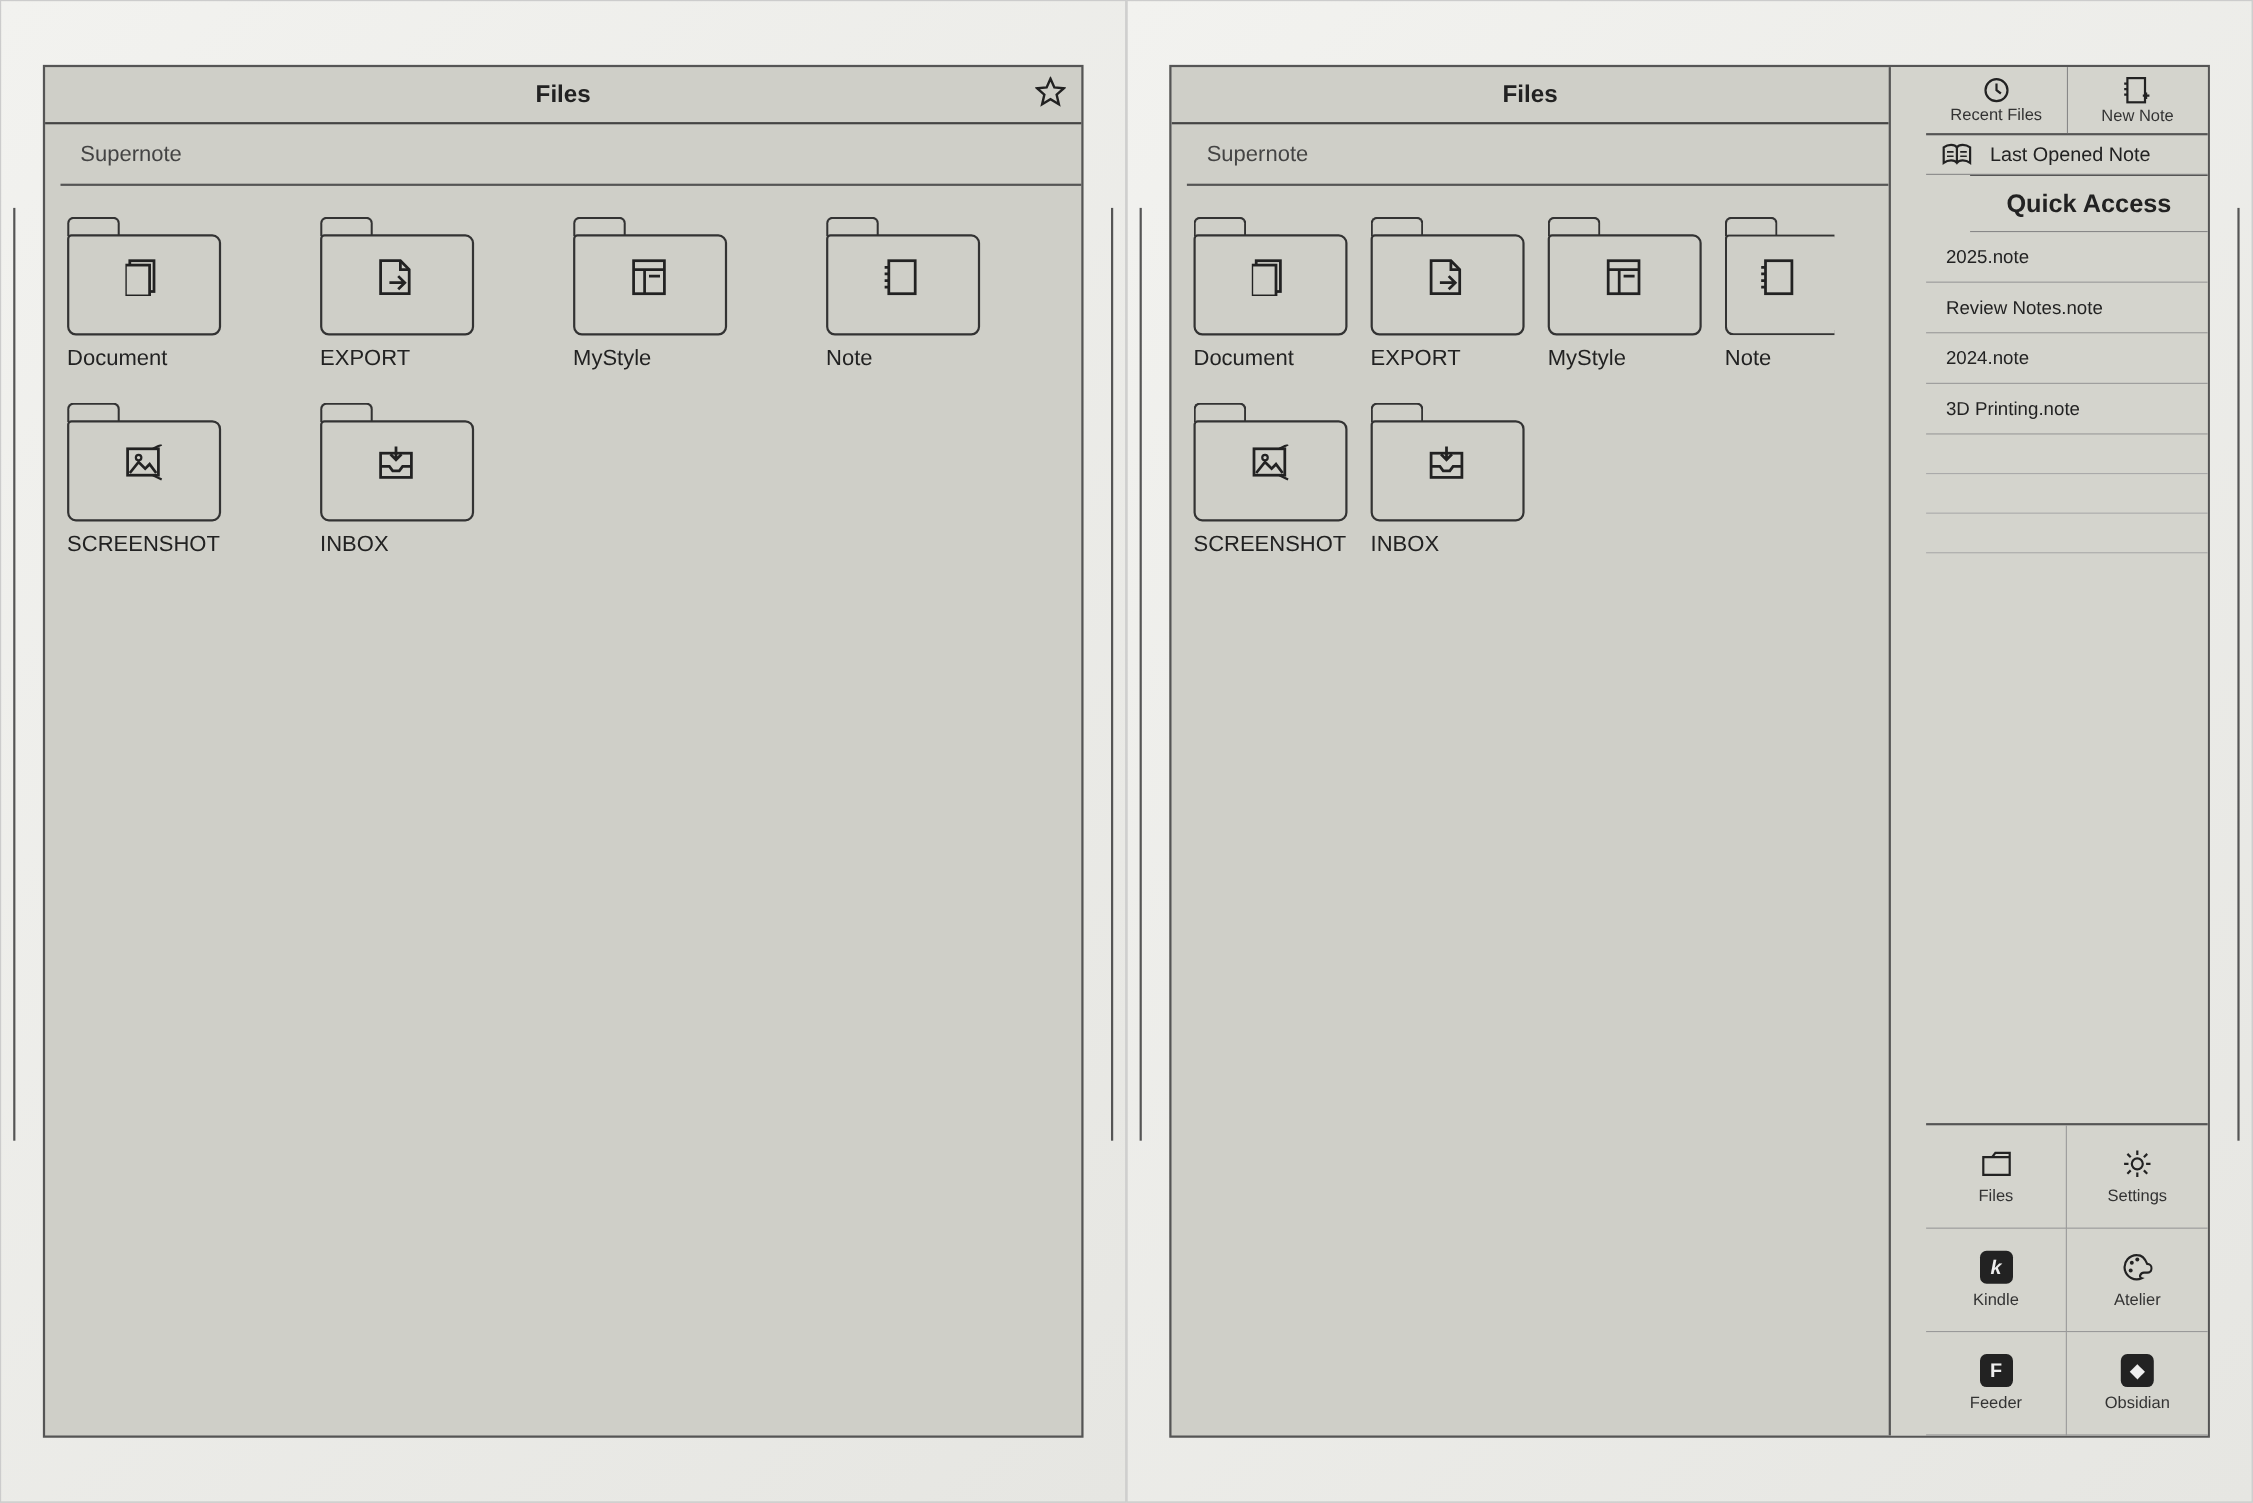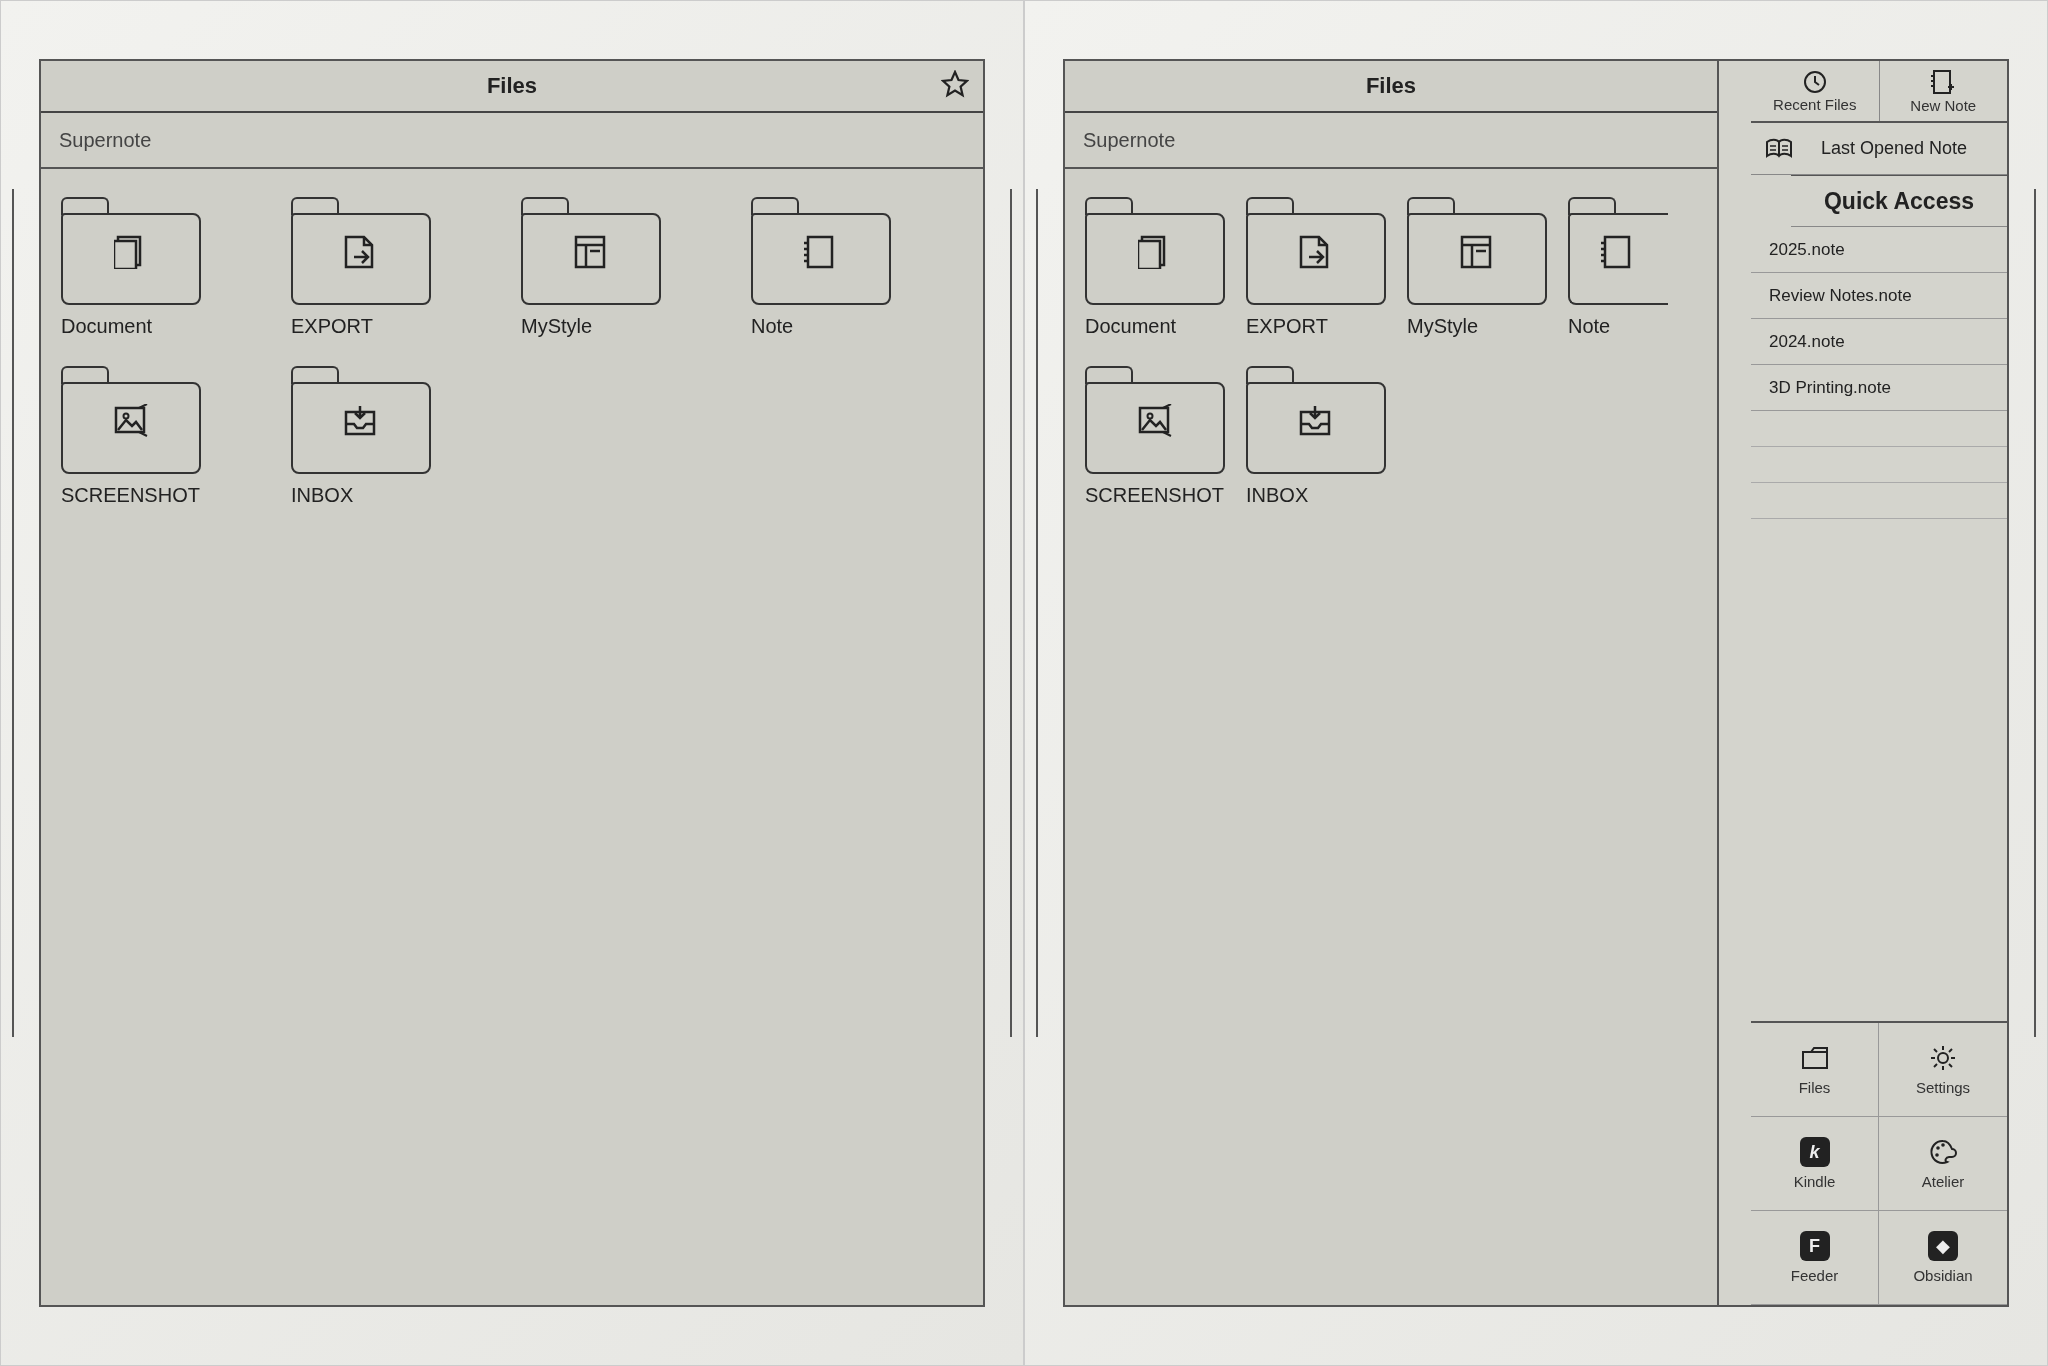--- a/index.html
+++ b/index.html
@@ -46,21 +46,21 @@
     text-align: center; font-weight: 600; font-size: 22px;
   }
   .titlebar .star {
     position: absolute; right: 14px; top: 50%; transform: translateY(-50%);
   }
   .breadcrumb {
     height: 56px;
     border-bottom: 2px solid #555;
     display: flex; align-items: center;
     padding: 0 18px;
-    font-size: 20px; color: #444;
+    font-size: 20px; color: #444; margin-left: 14px;
   }
   .grid-area {
     flex: 1;
     padding: 28px 14px;
     border-radius: 11px;
   }
   .grid {
     display: grid;
     grid-template-columns: repeat(4, 1fr);
     gap: 28px 6px;
@@ -124,22 +124,22 @@
     flex: 1;
     display: flex; flex-direction: column;
     align-items: center; justify-content: center;
     cursor: pointer;
     font-size: 15px; color: #333;
   }
   .top-action:first-child { border-right: 1px solid #888; }
   .top-action svg { margin-bottom: 2px; }
   .side-row {
     display: flex; align-items: center;
-    height: 52px;
-    padding: 0 14px; gap: 28px;
+    height: 36px;
+    padding: 0 14px; gap: 16px;
     border-bottom: 1px solid #888;
     cursor: pointer; font-size: 18px;
   }
   .qa-header {
     height: 52px;
     display: flex; align-items: center; justify-content: center;
     font-weight: 600; font-size: 23px;
     border-bottom: 1px solid #888;
     border-top: 1px solid #555;
     margin-left: 40px;

